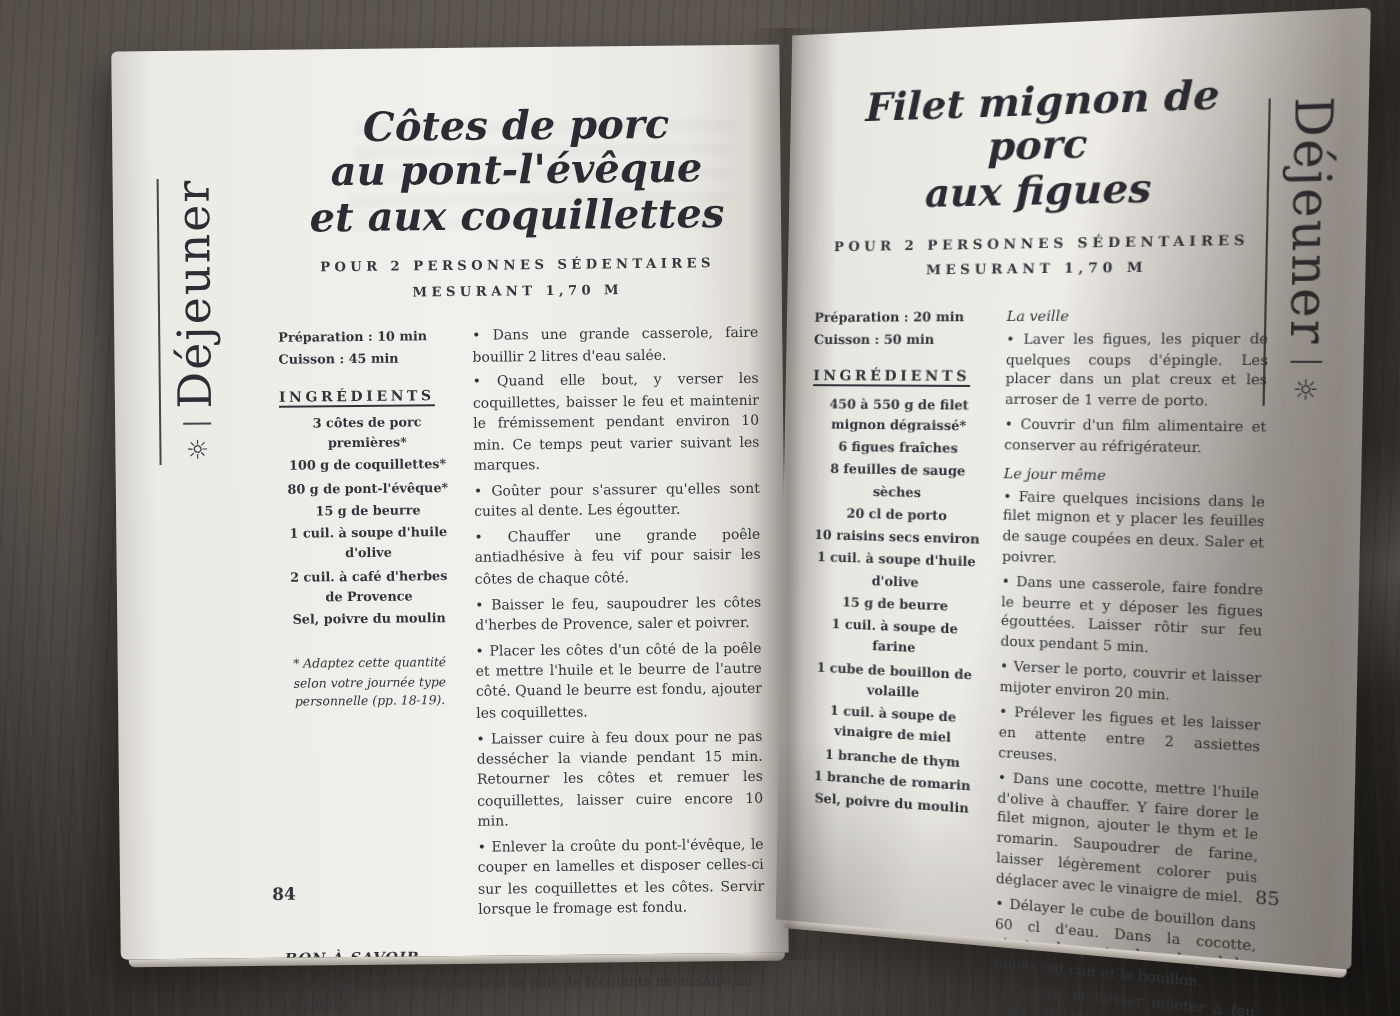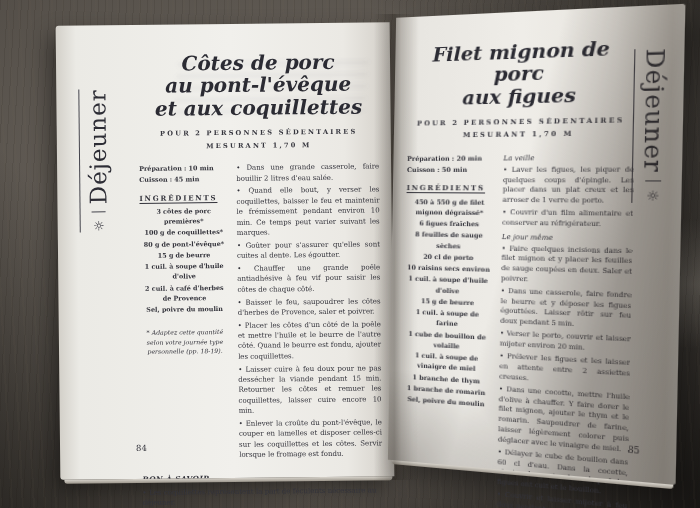--- a/index.html
+++ b/index.html
@@ -73,21 +73,21 @@
   .page-right .steps-col { font-size:6.7px; line-height:1.45; }
   .step { margin-bottom:2.5px; }
   .step::before { content:"• "; }
   .phase { font-style:italic; font-size:6.9px; margin:3px 0 2px; }
   .phase.first { margin-top:0; }
 
   .tip { margin-top:11px; padding-right:6px; font-size:7px; line-height:1.48; text-align:justify; }
   .tip-head { font-style:italic; font-weight:bold; font-size:7.4px; letter-spacing:.4px; margin-bottom:2px; }
 
   .pagenum { position:absolute; bottom:26px; font-size:8.5px; color:#35353d; }
-  .page-left .pagenum { left:76px; }
+  .page-left .pagenum { left:76px;font-weight:bold; }
   .page-right .pagenum { right:32px; bottom:24px; }
 </style>
 </head>
 <body>
 
 <div class="scene">
   <div class="wood"></div>
 
   <div class="page page-left">
     <div class="show-through"></div>

